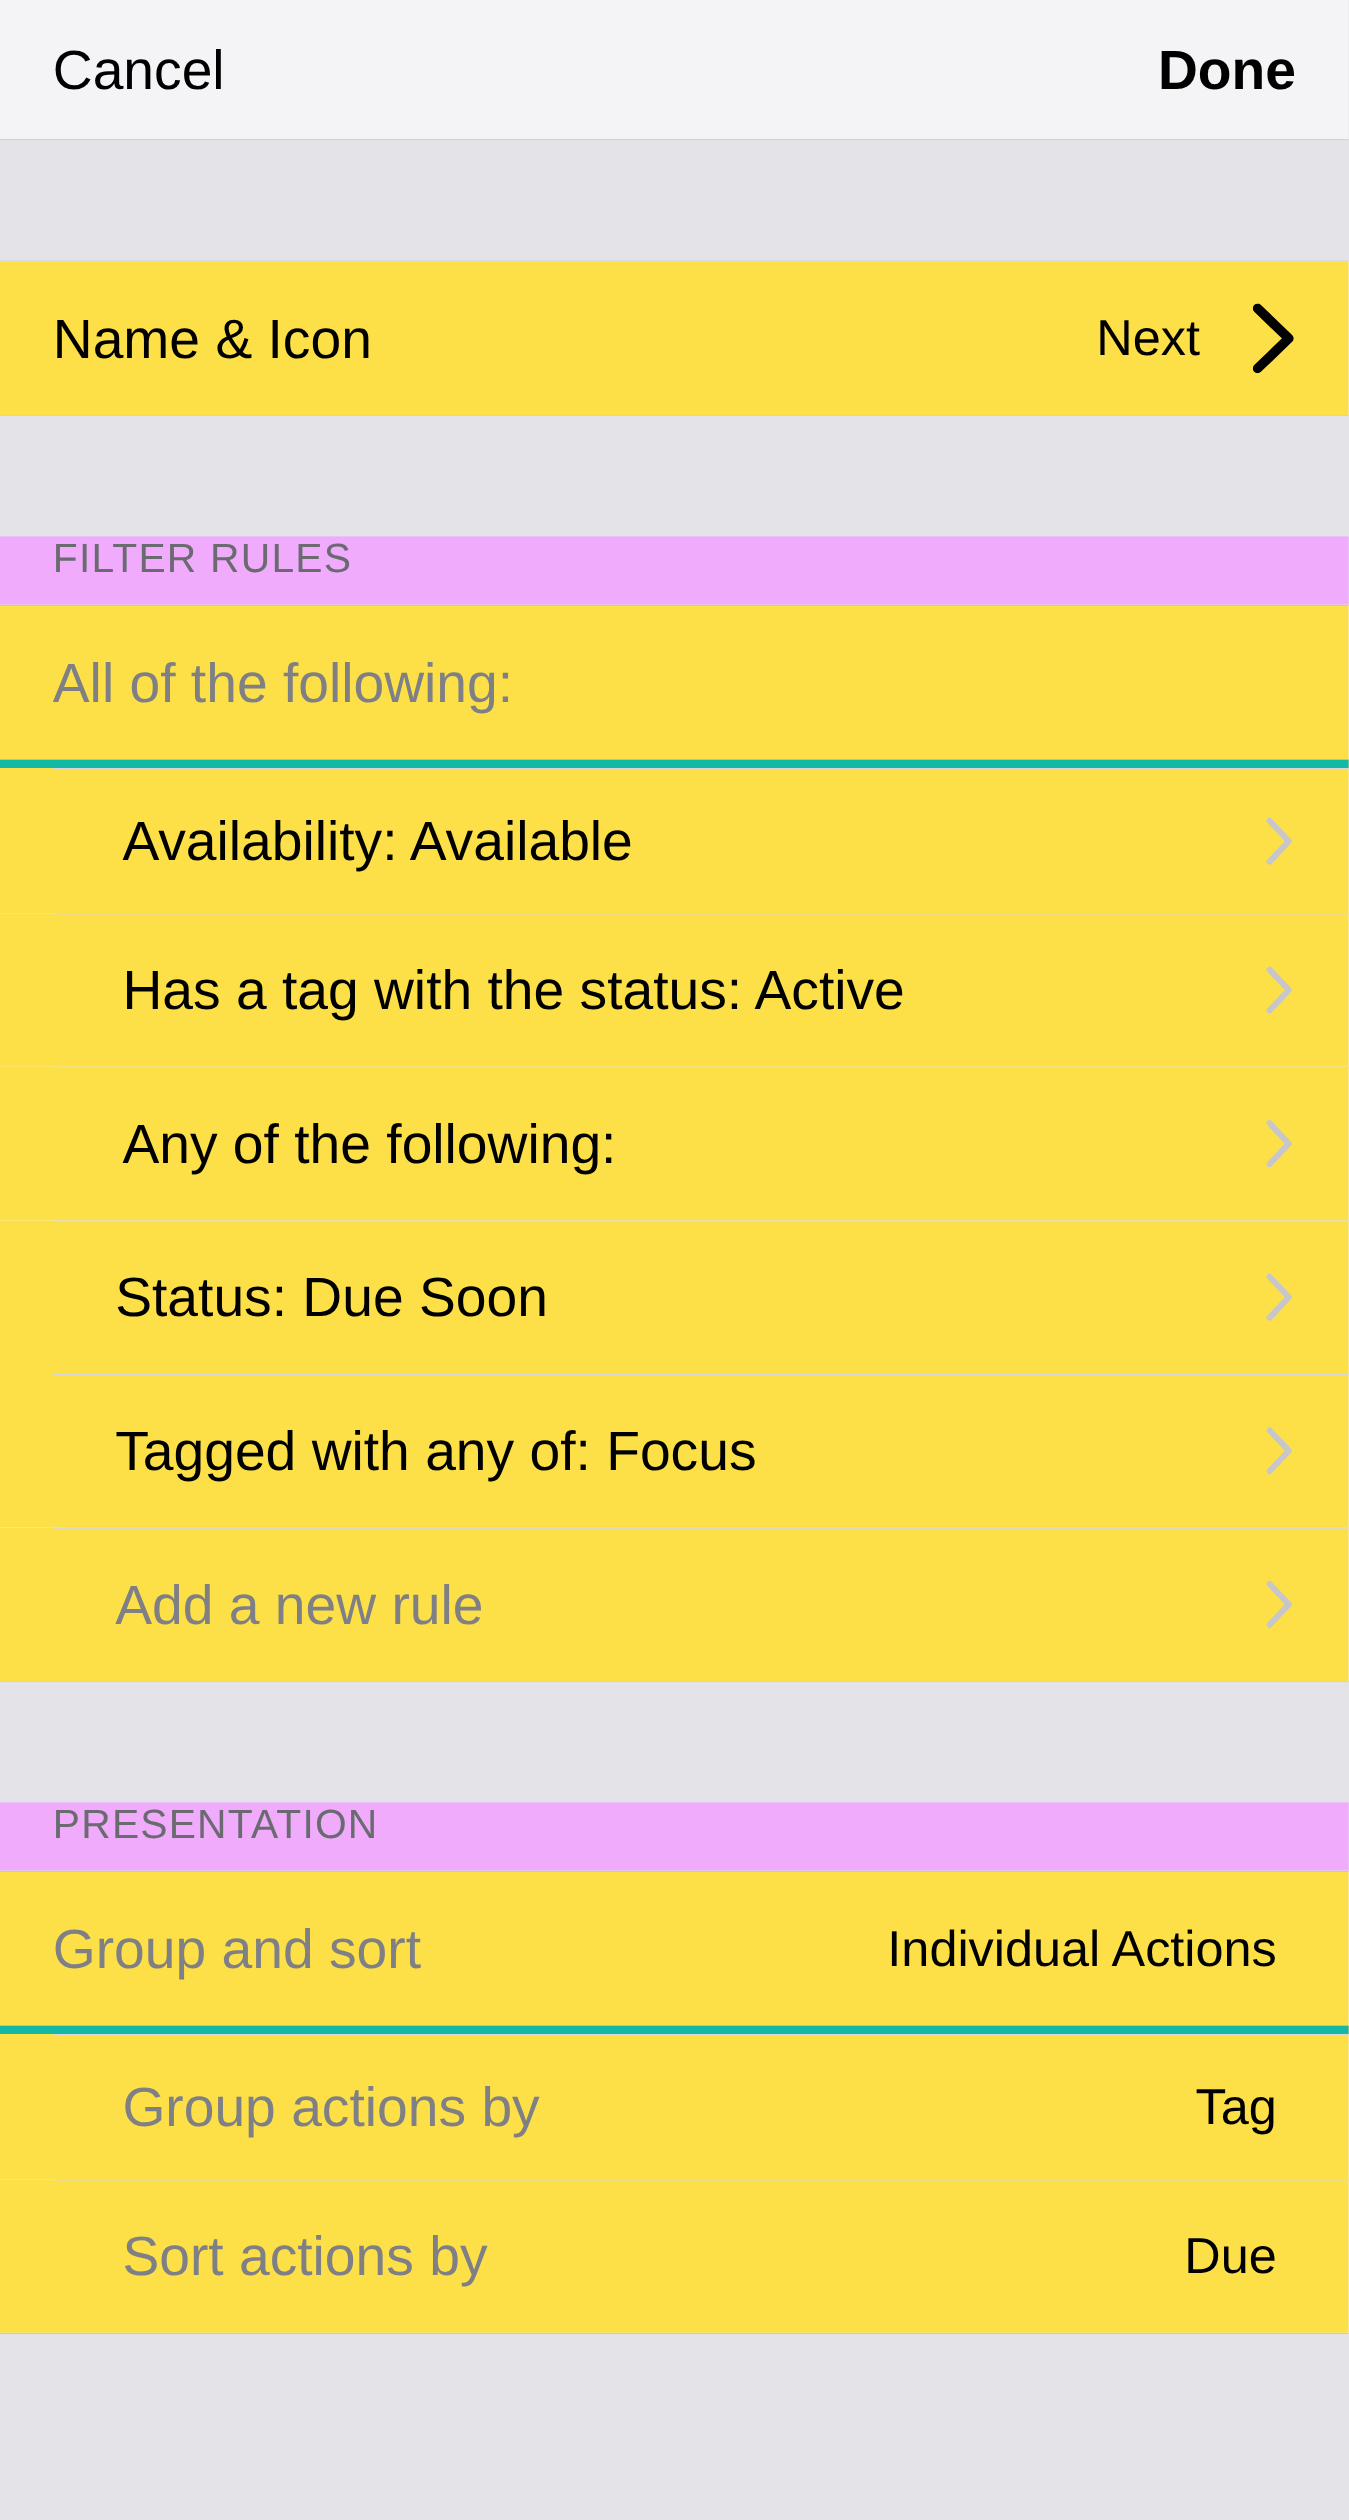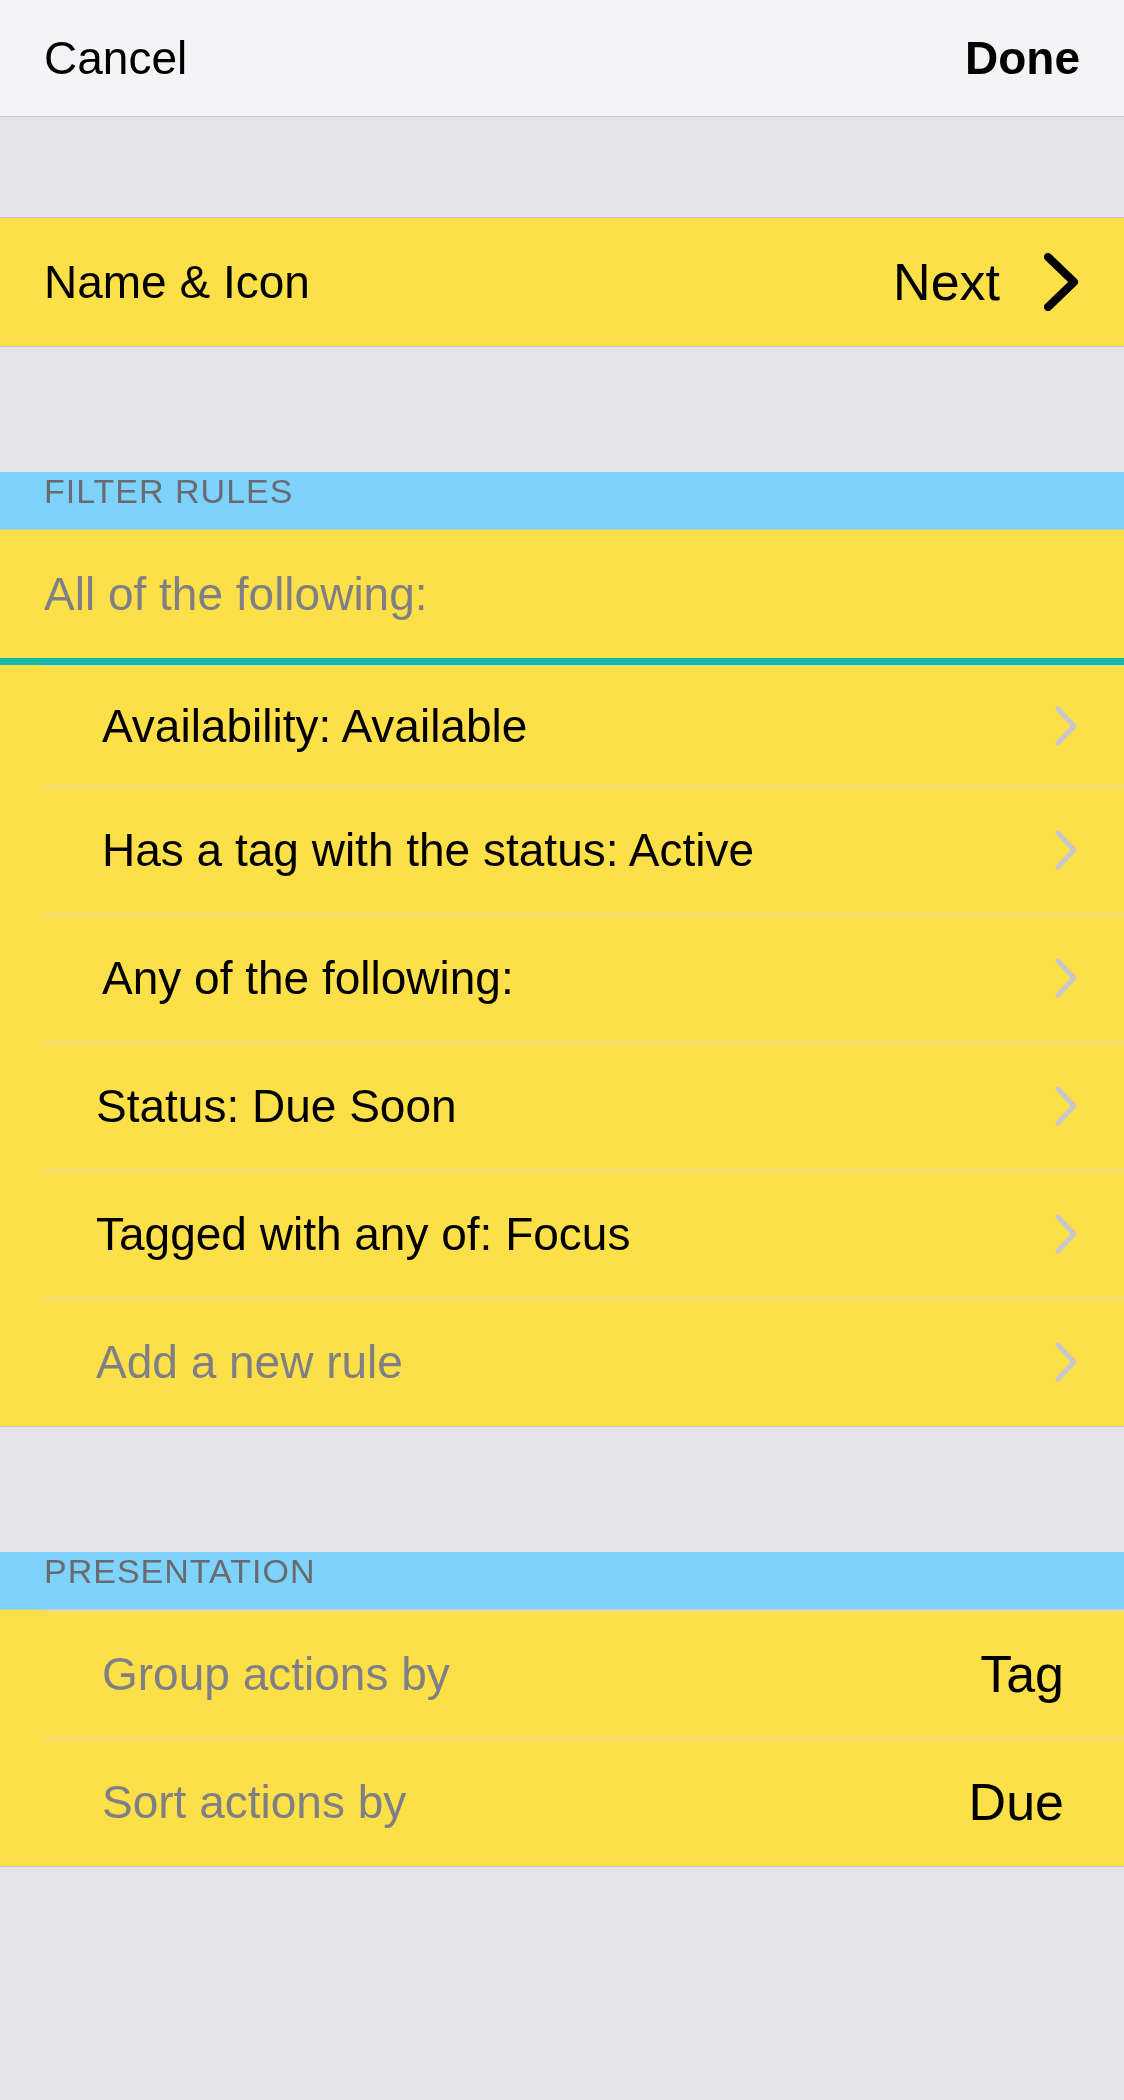--- a/index.html
+++ b/index.html
@@ -44,22 +44,21 @@
     
     .section-gap {
       height: 100px;
       background: #e3e3e8;
     }
     .section-header {
       padding: 0 44px 18px 44px;
       font-size: 34px;
       letter-spacing: 1px;
       color: #6a6a70;
-      background: #7dd3fc;
-      margin-top: 25px;
+      background: #f0abfc;
     }
     .cell-group {
       background: #ffffff;
       border-top: 1px solid #c8c8cc;
       border-bottom: 1px solid #c8c8cc;
     }
     .cell {
       display: flex;
       align-items: center;
       justify-content: space-between;
@@ -81,21 +80,21 @@
       min-width: 0;
     }
     .cell .label {
       font-size: 46px;
       color: #000;
     }
     .cell .label-grey {
       color: #7f7f86;
     }
     .cell .value {
-      font-size: 52px;
+      font-size: 42px;
       color: #000;
       margin-right: 16px;
     }
     .chevron {
       width: 28px;
       height: 46px;
       flex: 0 0 auto;
     }
     .chevron svg {
       display: block;
@@ -239,20 +238,26 @@
     </span>
   </div>
 
 </div>
 
 <div class="section-gap"></div>
 <div class="section-header">PRESENTATION</div>
 
 <div class="cell-group">
 
+  <div class="cell first-in-group">
+    <div class="left">
+      <span class="label label-grey">Group and sort</span>
+    </div>
+    <span class="value">Individual Actions</span>
+  </div>
 
   <div class="cell indent-1">
     <div class="left">
       <span class="label label-grey">Group actions by</span>
     </div>
     <span class="value">Tag</span>
   </div>
 
   <div class="cell indent-1">
     <div class="left">

